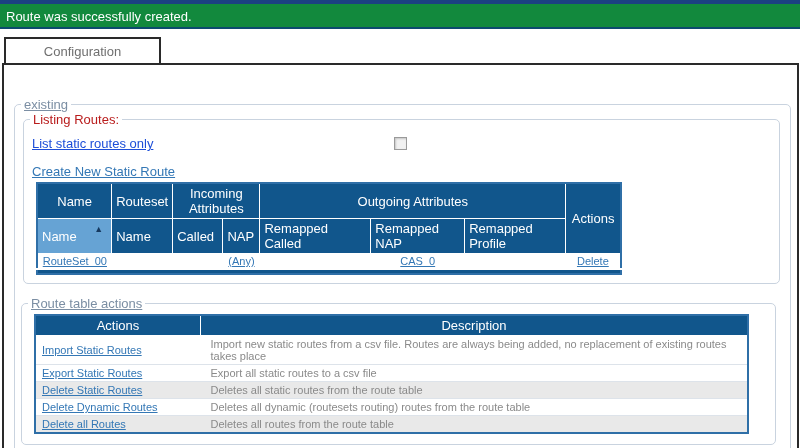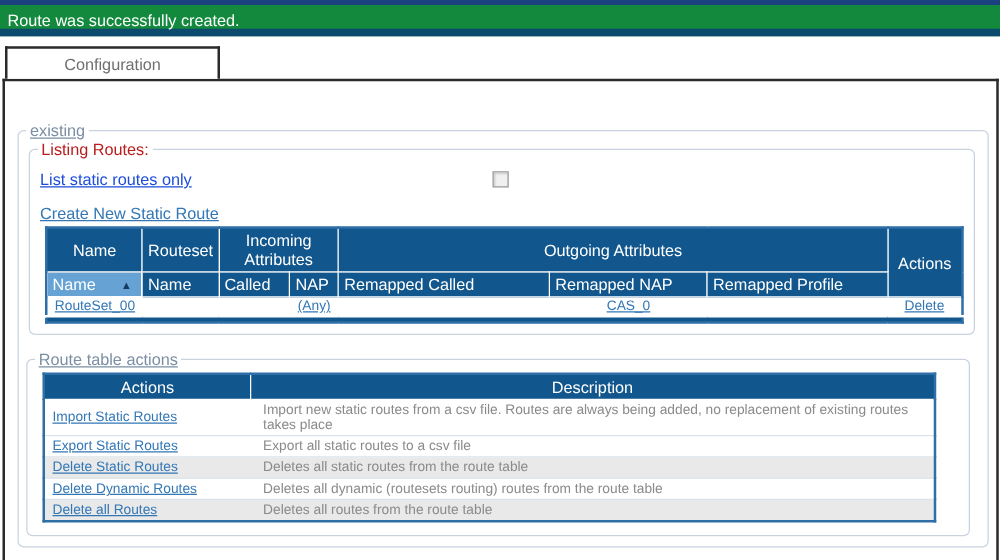--- a/index.html
+++ b/index.html
@@ -10,26 +10,26 @@
     background: #ffffff;
     font-family: "Liberation Sans", "DejaVu Sans", sans-serif;
   }
   
   .topbar { height: 4px; background: #1b4181; }
   
   .banner {
     height: 25px; line-height: 25px;
     background: #12893d; color: #ffffff;
     font-size: 13px; padding-left: 6px;
-    border-bottom: 6px solid #0c4a6e;
+    border-bottom: 2px solid #0c4a6e;
   }
   
   .tab-strip { margin: 8px 0 0 4px; height: 26px; }
   .tab {
-    width: 172px; height: 26px;
+    width: 157px; height: 26px;
     border: 2px solid #2a2a2a; border-bottom: none;
     background: #ffffff; color: #6f6f6f;
     font-size: 13px;
     display: flex; align-items: center; justify-content: center;
     position: relative; z-index: 2; margin-bottom: -2px;
   }
   
   .content-box {
     margin: 0 1px 0 2px;
     height: 385px;
@@ -56,21 +56,21 @@
     cursor: pointer;
   }
   .links-block { margin-left: 2px; line-height: 16px; }
   a.blue-link, .blue-link {
     color: #3377b5; text-decoration: underline; cursor: pointer; font-size: 13px;
   }
 
   
   table { border-collapse: collapse; }
   .routes-table {
-    width: 735px; margin: 2px 0 0 6px;
+    width: 586px; margin: 2px 0 0 6px;
     border: 2px solid #2f6fa7;
     font-size: 13px;
     padding-left: 40px;
   }
   .routes-table th {
     background: #11568c; color: #ffffff;
     font-weight: normal; padding: 2px 4px; height: 19px;
     border: 1px solid #ffffff;
   }
   .routes-table th.gh { text-align: center; }

